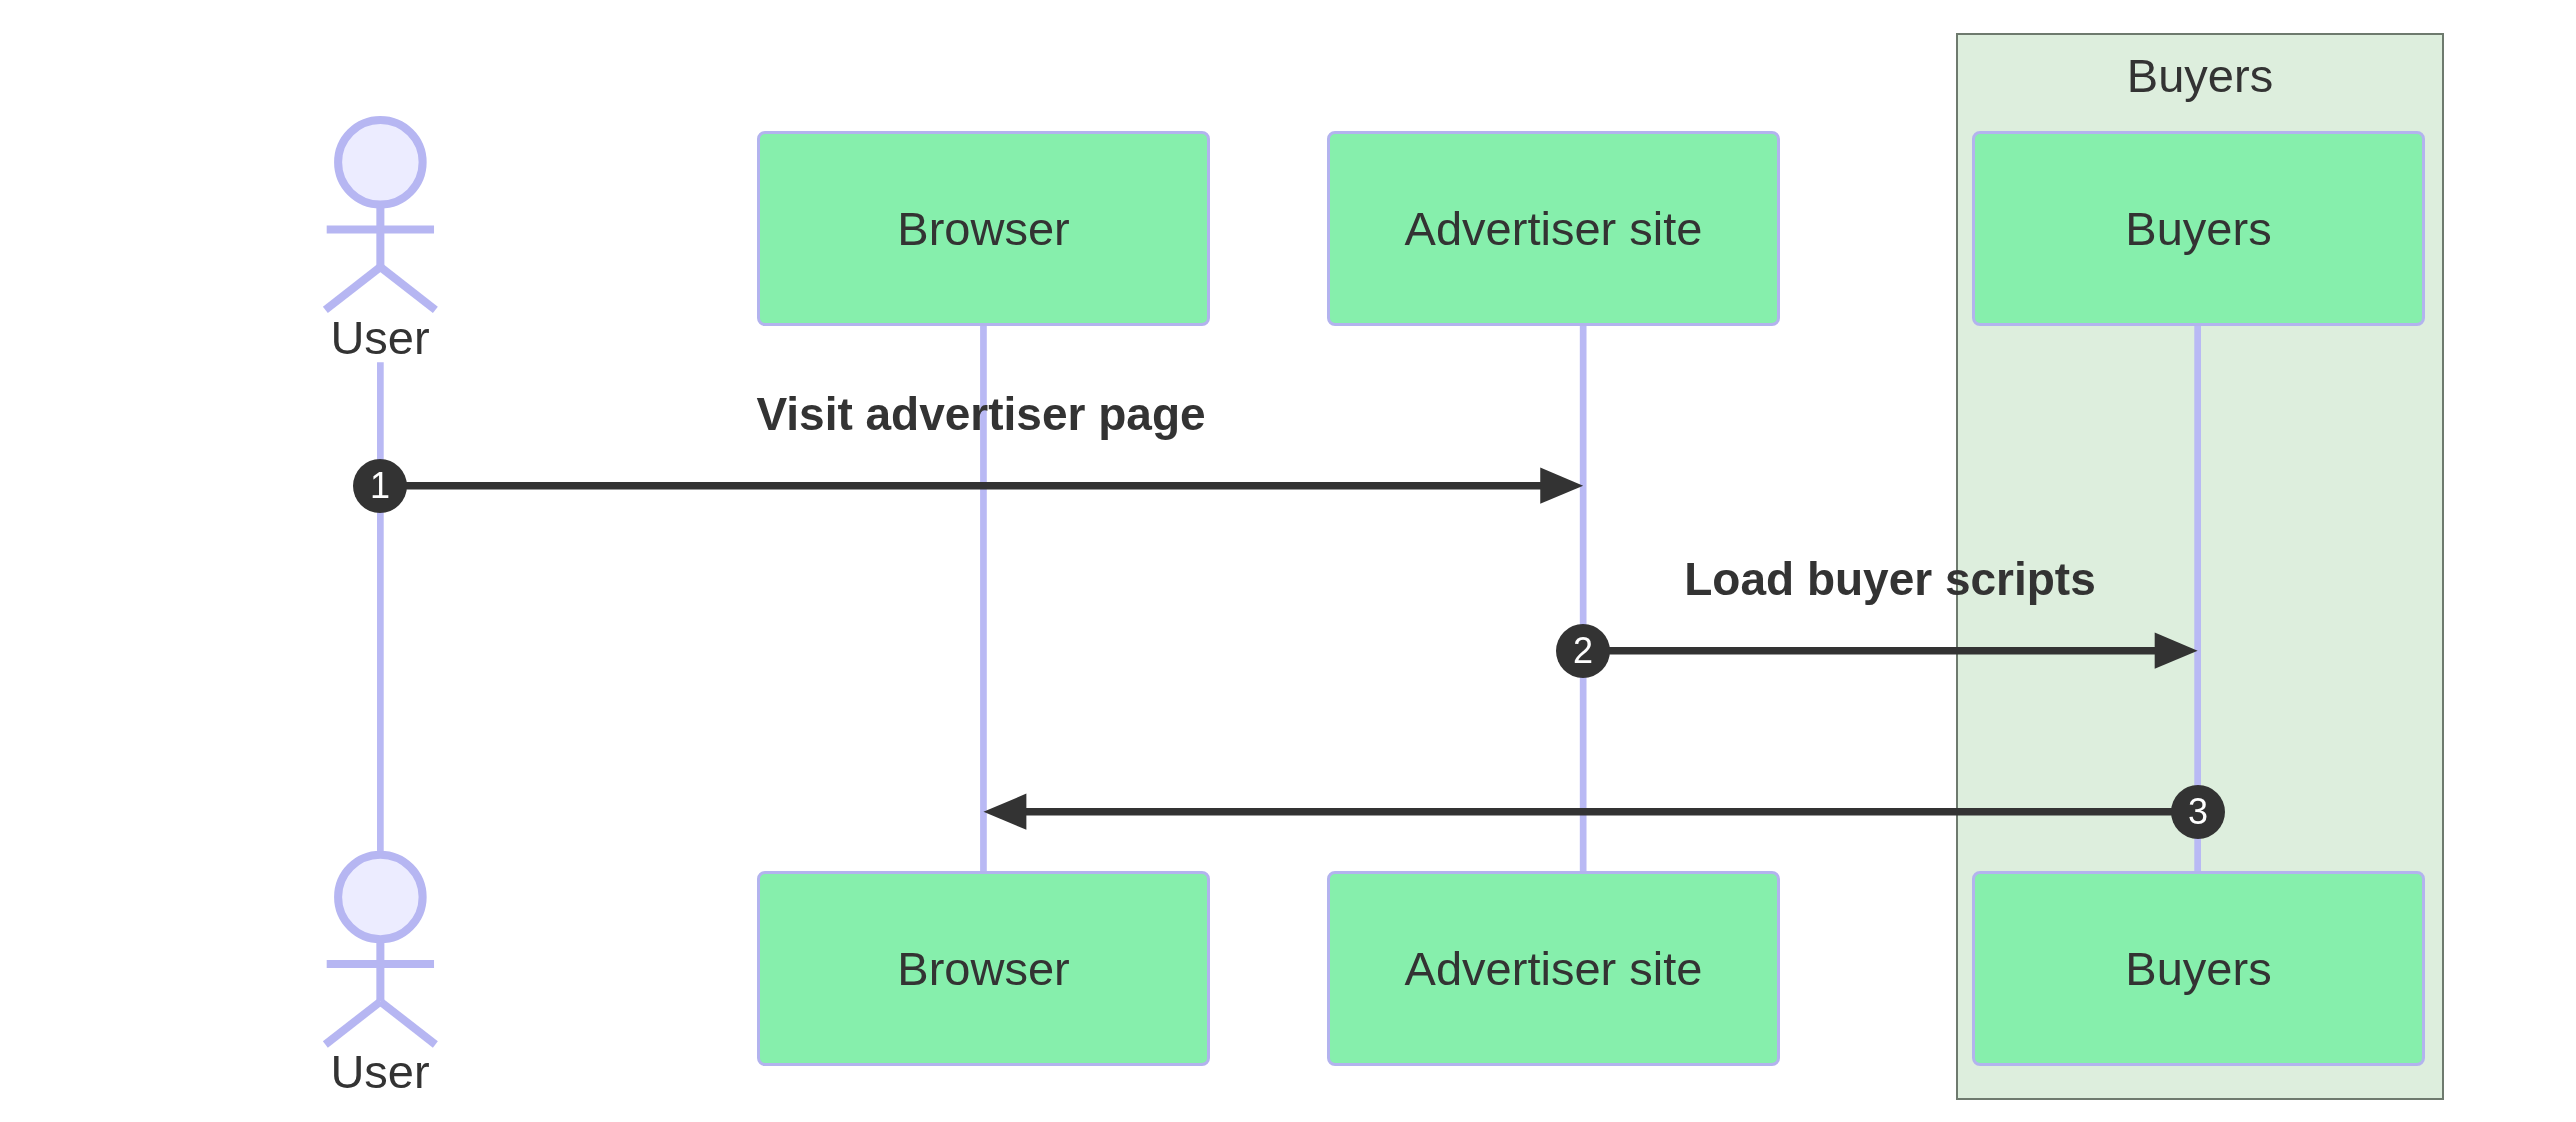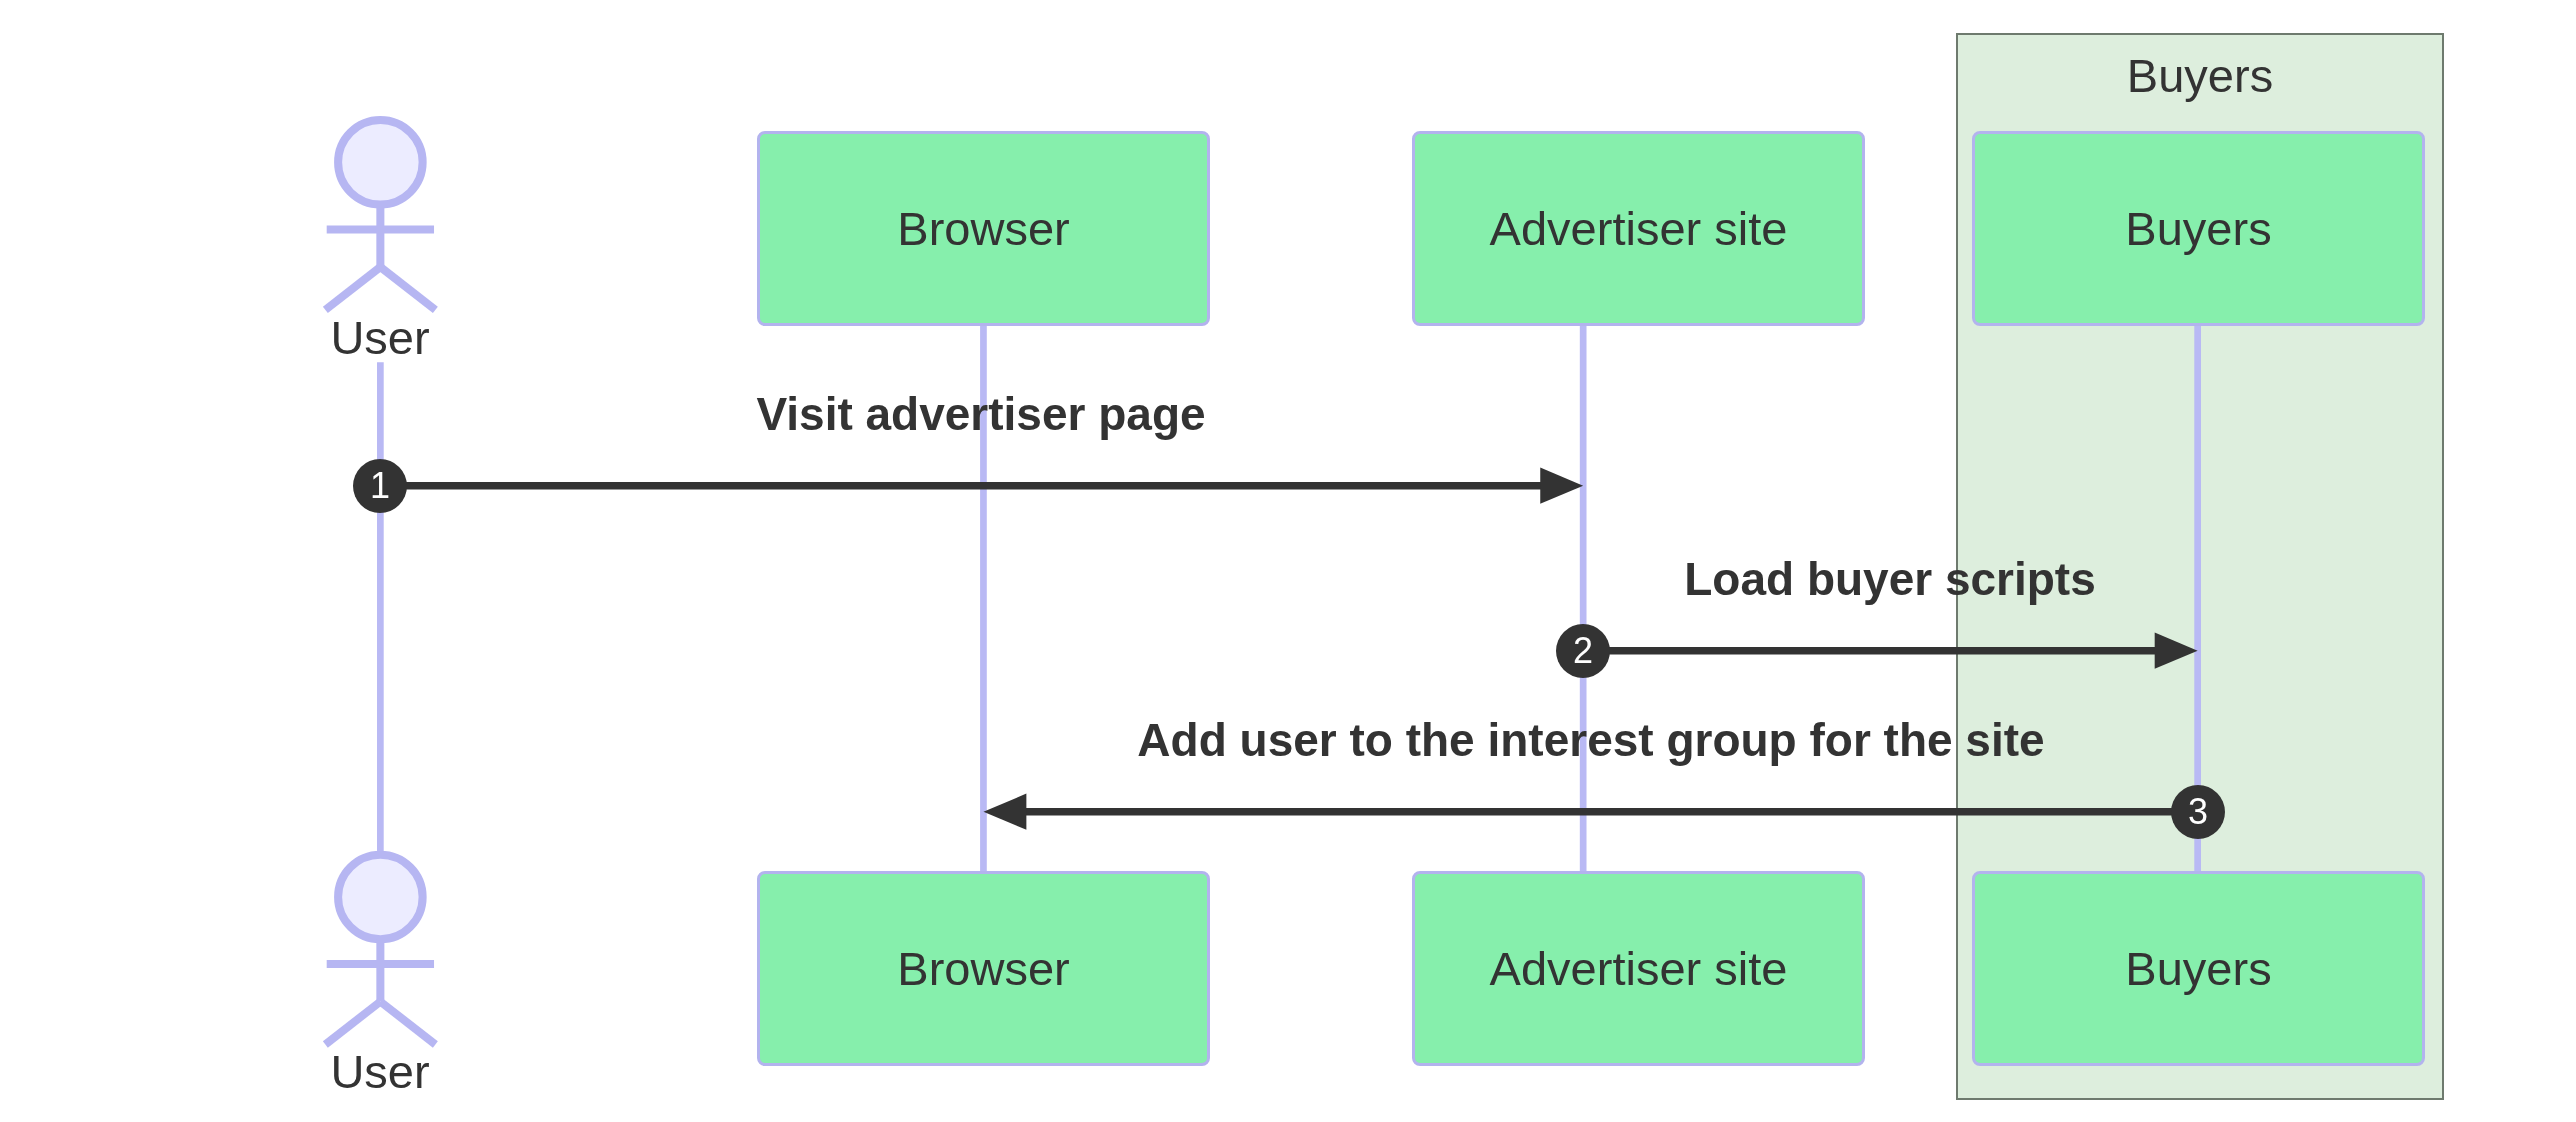--- a/index.html
+++ b/index.html
@@ -54,21 +54,21 @@
     box-sizing: border-box;
     display: flex;
     align-items: center;
     justify-content: center;
     font-size: 47px;
     white-space: nowrap;
   }
   .pbox.row-top    { top: 131px; }
   .pbox.row-bottom { top: 871px; }
   .pbox.col-browser    { left: 757px; }
-  .pbox.col-advertiser { left: 1412px; text-align: center; }
+  .pbox.col-advertiser { left: 1327px; text-align: center; }
   .pbox.col-buyers     { left: 1972px; }
   
   .actor-label {
     position: absolute;
     transform: translate(-50%, -50%);
     font-size: 47px;
     white-space: nowrap;
   }
   .actor-label.top    { left: 380px; top: 337px; }
   .actor-label.bottom { left: 380px; top: 1071px; }
@@ -168,20 +168,19 @@
   </div>
   <div class="pbox row-bottom col-buyers">
     <span>Buyers</span>
   </div>
 
   <div class="actor-label top">User</div>
   <div class="actor-label bottom">User</div>
 
   <div class="msg-label m1">Visit advertiser page</div>
   <div class="msg-label m2">Load buyer scripts</div>
-  <div class="msg-label m3">Add user to the interest group for the site</div>
 
   <div class="badge b1">1</div>
   <div class="badge b2">2</div>
   <div class="badge b3">3</div>
 
 </div>
 
 
 </body></html>

